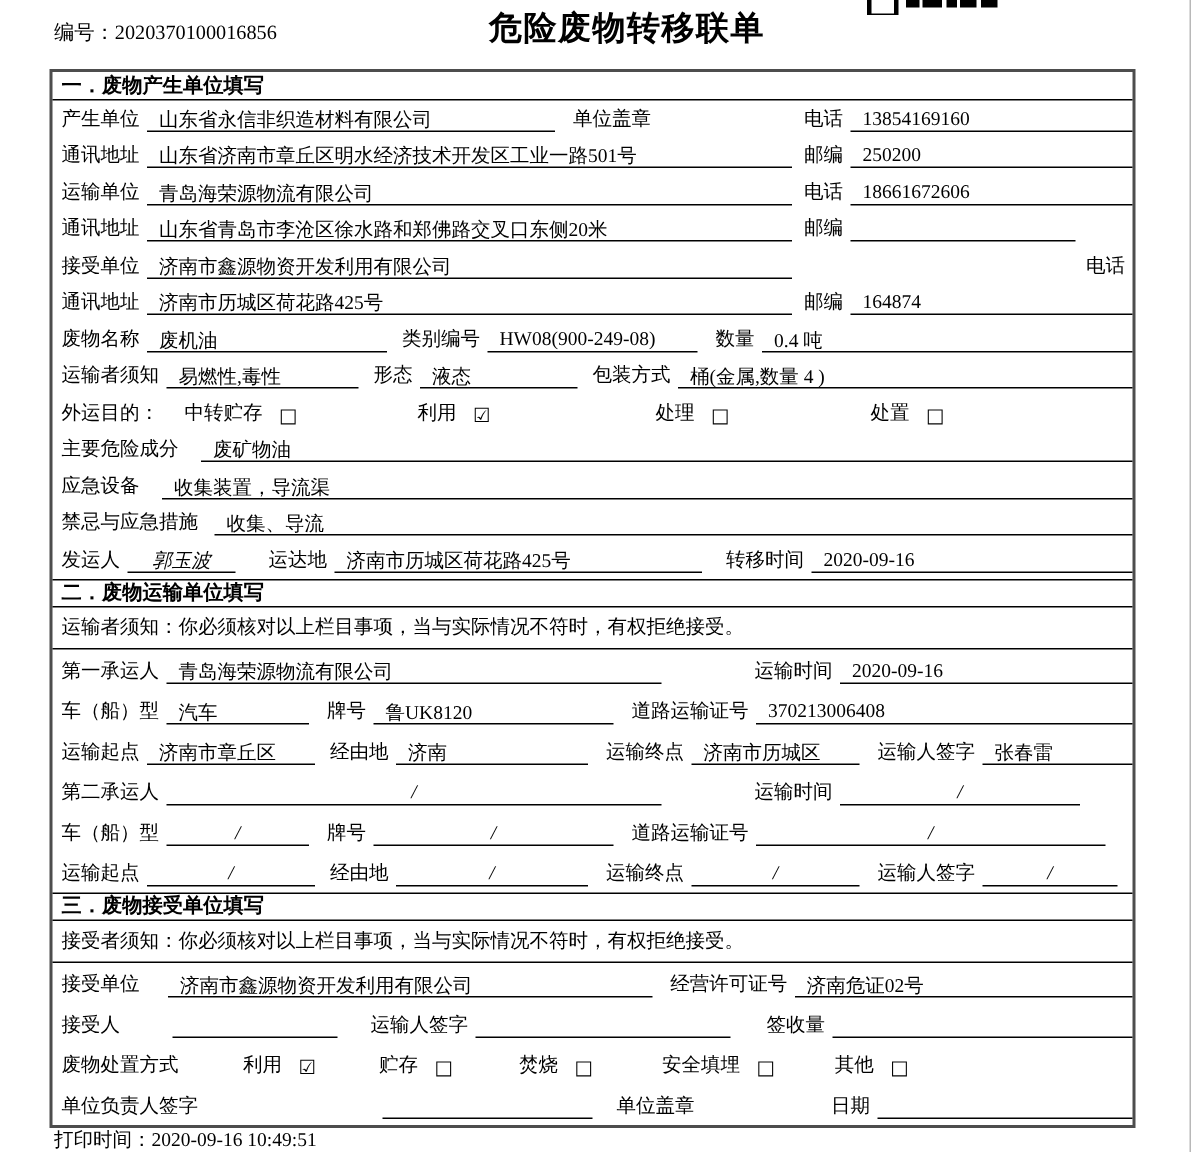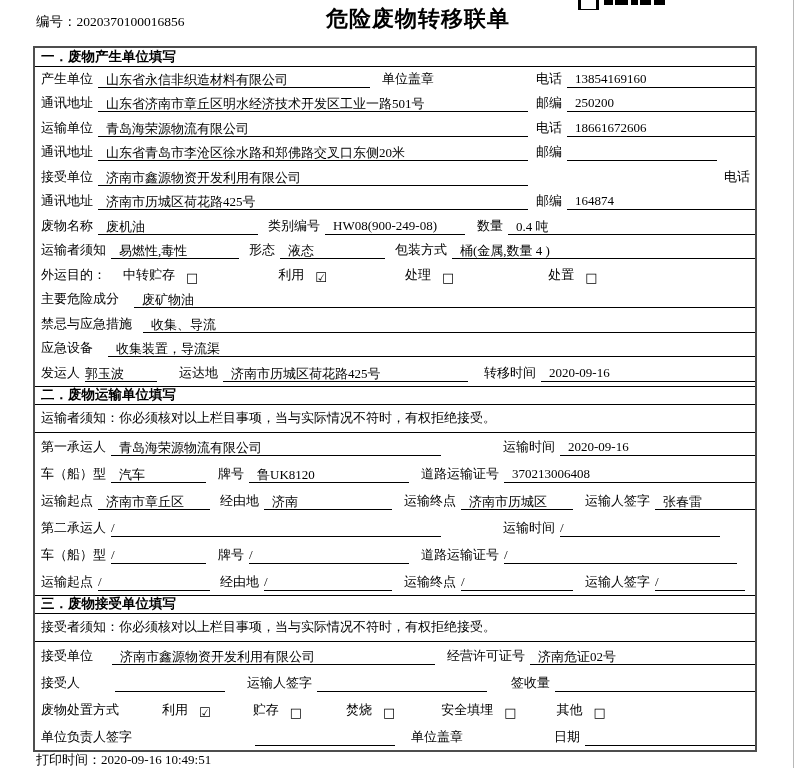--- a/index.html
+++ b/index.html
@@ -14,21 +14,21 @@
   .tbl{position:absolute;left:33px;top:46px;width:724px;box-sizing:border-box;
        border:2px solid #4d4d4d;background:#fff;}
   .sec-h{font-weight:bold;height:19px;display:flex;align-items:center;padding:0 6px;
          border-bottom:1.5px solid #000;box-sizing:border-box;font-size:13.5px;}
   .bt{border-top:1.5px solid #000;}
   .notice{height:28px;display:flex;align-items:center;padding:0 6px;border-bottom:1px solid #000;box-sizing:border-box;}
   .row{display:flex;align-items:flex-end;padding:0 0 4px 6px;box-sizing:border-box;height:24.5px;}
   .row27{height:27px;}
   .lbl{white-space:nowrap;margin-right:5px;}
   .val{border-bottom:1px solid #000;padding:0 2px 0 8px;white-space:nowrap;height:17px;box-sizing:border-box;overflow:hidden;}
-  .ctr{text-align:left;padding:0;}
+  .ctr{text-align:center;padding:0;font-style:italic;}
   .fill{flex:1 1 auto;min-width:0;}
   .sp{flex:1 1 auto;}
   .cb{font-family:"DejaVu Sans",sans-serif;font-size:13px;margin-left:6px;line-height:1;}
   .foot{position:absolute;left:36px;top:751px;white-space:nowrap;}
   .edge{position:absolute;right:2px;top:0;width:1px;height:768px;background:#b8b8b8;}
 </style>
 </head>
 <body>
 
 <div class="hdr">
@@ -114,39 +114,39 @@
     <span class="lbl" style="margin-left:10px">包装方式</span>
     <span class="val fill">桶(金属,数量 4 )</span>
   </div>
 
   <div class="row">
     <span class="lbl">外运目的：</span>
     <span class="lbl" style="margin-left:12px">中转贮存</span>
       <span class="cb">□</span>
     <span class="lbl" style="margin-left:80px">利用</span>
       <span class="cb">☑</span>
-    <span class="lbl" style="margin-left:78px">处理</span>
+    <span class="lbl" style="margin-left:110px">处理</span>
       <span class="cb">□</span>
     <span class="lbl" style="margin-left:94px">处置</span>
       <span class="cb">□</span>
   </div>
 
   <div class="row">
     <span class="lbl">主要危险成分</span>
     <span class="val fill" style="margin-left:10px">废矿物油</span>
   </div>
 
   <div class="row">
+    <span class="lbl">应急设备</span>
+    <span class="val fill" style="margin-left:10px">收集装置，导流渠</span>
+  </div>
+
+  <div class="row">
     <span class="lbl">禁忌与应急措施</span>
     <span class="val fill" style="margin-left:6px">收集、导流</span>
-  </div>
-
-  <div class="row">
-    <span class="lbl">应急设备</span>
-    <span class="val fill" style="margin-left:10px">收集装置，导流渠</span>
   </div>
 
   <div class="row">
     <span class="lbl">发运人</span>
     <span class="val ctr" style="width:72px">郭玉波</span>
     <span class="lbl" style="margin-left:22px">运达地</span>
     <span class="val" style="width:245px">济南市历城区荷花路425号</span>
     <span class="lbl" style="margin-left:16px">转移时间</span>
     <span class="val fill">2020-09-16</span>
   </div>

